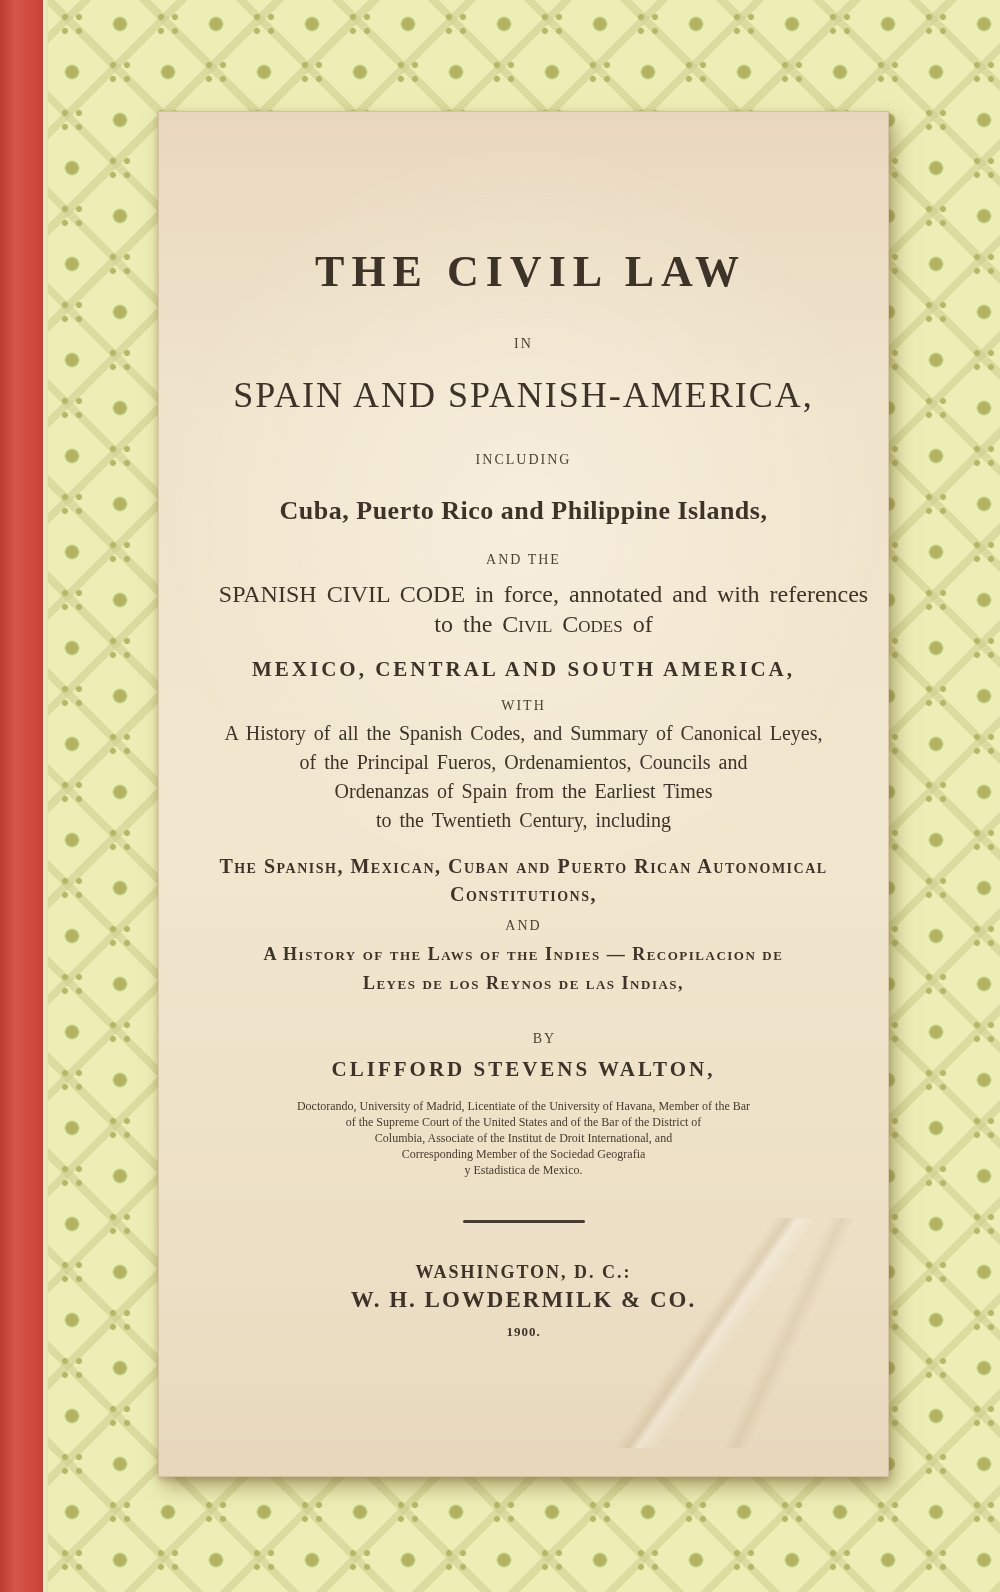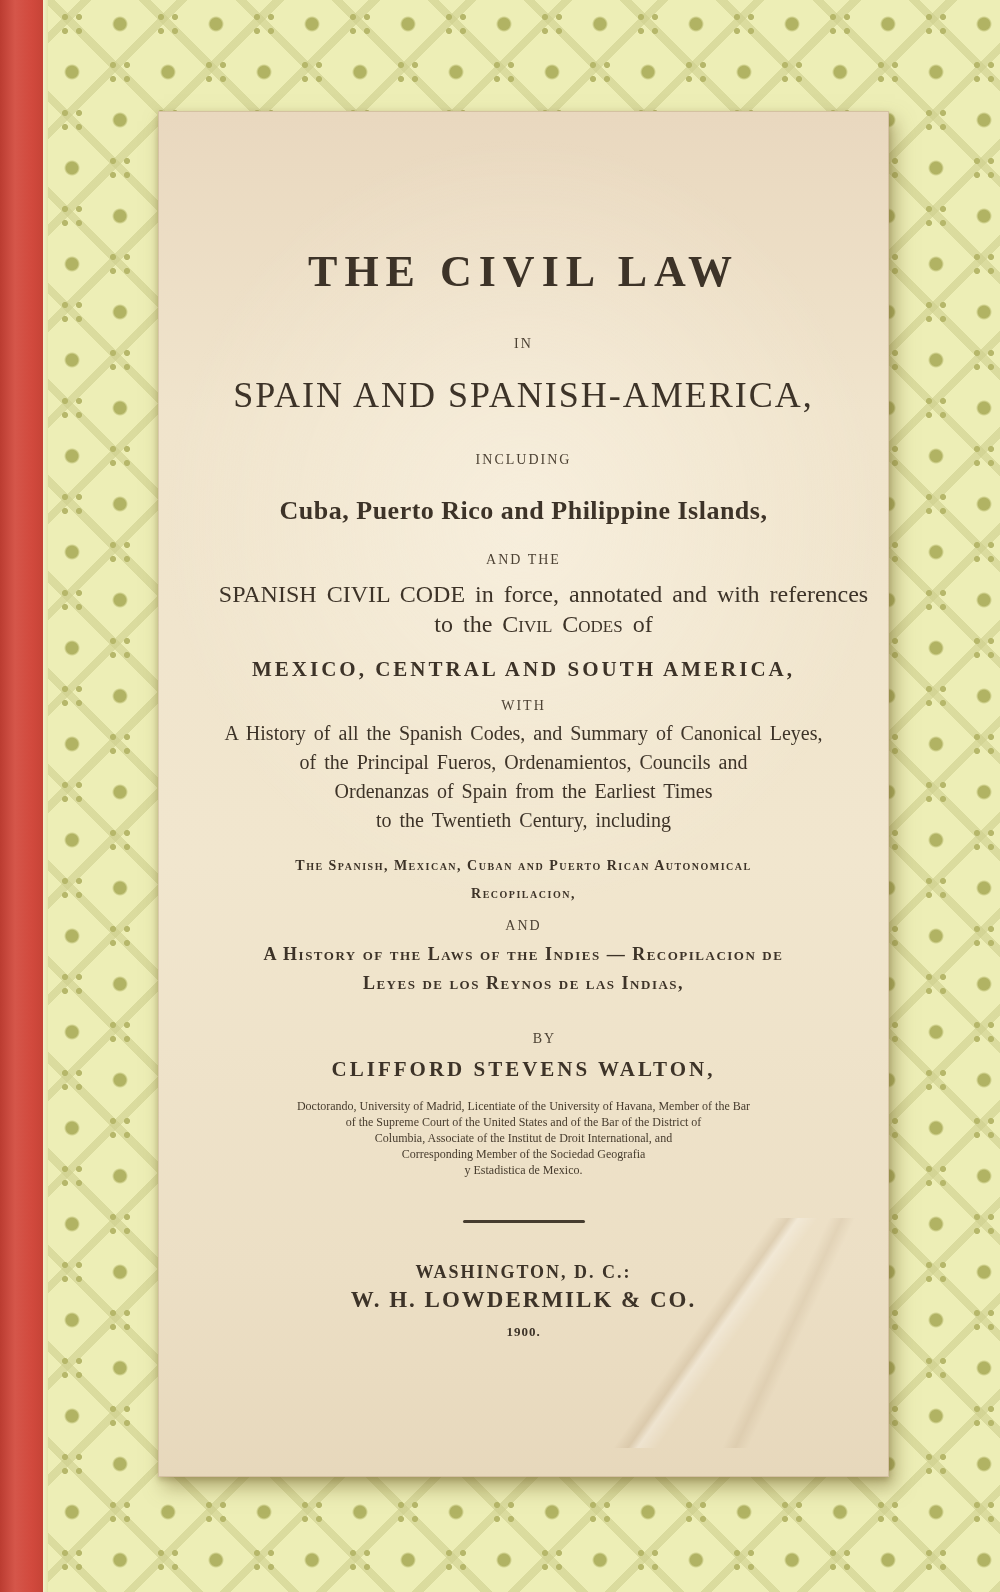--- a/index.html
+++ b/index.html
@@ -62,32 +62,32 @@
       linear-gradient(125deg, rgba(0,0,0,0) 44%, rgba(150,120,80,0.16) 47%, rgba(255,255,255,0.28) 49%, rgba(0,0,0,0) 53%),
       linear-gradient(115deg, rgba(0,0,0,0) 62%, rgba(150,120,80,0.12) 65%, rgba(0,0,0,0) 68%);
     pointer-events: none;
   }
 
   
   .tp-block {
     position: absolute; left: 0; width: 100%;
     text-align: center; color: #3d3328;
   }
-  .title        { top: 134px; font-size: 44px; font-weight: bold; letter-spacing: 7px; }
+  .title        { top: 134px; font-size: 44px; font-weight: bold; letter-spacing: 7px; padding-left: 7px; }
   .label-sm     { font-size: 14px; letter-spacing: 2px; color: #4d4234; font-weight: normal; }
   .lbl-in       { top: 224px; }
   .subtitle     { top: 262px; font-size: 36px; font-weight: normal; letter-spacing: 2px; }
   .lbl-including{ top: 340px; }
   .regions      { top: 384px; font-size: 26px; font-weight: bold; letter-spacing: 0.5px; }
   .lbl-andthe   { top: 440px; }
   .code-block   { top: 467px; font-size: 24px; line-height: 30px; word-spacing: 4px; padding-left: 20px; }
   .mexico       { top: 545px; font-size: 21px; font-weight: bold; letter-spacing: 3px; }
   .lbl-with     { top: 586px; }
   .history      { top: 607px; font-size: 20px; line-height: 29px; word-spacing: 3px; }
-  .constitutions{ top: 740px; font-size: 14px; line-height: 28px; font-variant: small-caps; font-weight: bold; letter-spacing: 1.5px; }
+  .constitutions{ top: 740px; font-size: 20px; line-height: 28px; font-variant: small-caps; font-weight: bold; letter-spacing: 1.5px; }
   .lbl-and      { top: 806px; }
   .indies       { top: 828px; font-size: 18px; line-height: 29px; font-variant: small-caps; font-weight: bold; letter-spacing: 1.5px; }
   .lbl-by       { top: 919px; padding-left: 21px; }
   .author       { top: 945px; font-size: 21px; font-weight: bold; letter-spacing: 3px; }
   .credentials  { top: 986px; font-size: 12px; line-height: 16px; color: #463b2d; }
   .rule {
     top: 1108px; left: 50%; width: 122px; height: 3px;
     margin-left: -61px; background: #463c2f; border-radius: 2px;
   }
   .city         { top: 1150px; font-size: 18px; font-weight: bold; letter-spacing: 2px; }
@@ -129,21 +129,21 @@
 
     <div class="tp-block history">
       <div>A History of all the Spanish Codes, and Summary of Canonical Leyes,</div>
       <div>of the Principal Fueros, Ordenamientos, Councils and</div>
       <div>Ordenanzas of Spain from the Earliest Times</div>
       <div>to the Twentieth Century, including</div>
     </div>
 
     <div class="tp-block constitutions">
       <div>The Spanish, Mexican, Cuban and Puerto Rican Autonomical</div>
-      <div>Recopilacion,</div>
+      <div>Constitutions,</div>
     </div>
 
     <div class="tp-block label-sm lbl-and">AND</div>
 
     <div class="tp-block indies">
       <div>A History of the Laws of the Indies — Recopilacion de</div>
       <div>Leyes de los Reynos de las Indias,</div>
     </div>
 
     <div class="tp-block label-sm lbl-by">BY</div>

